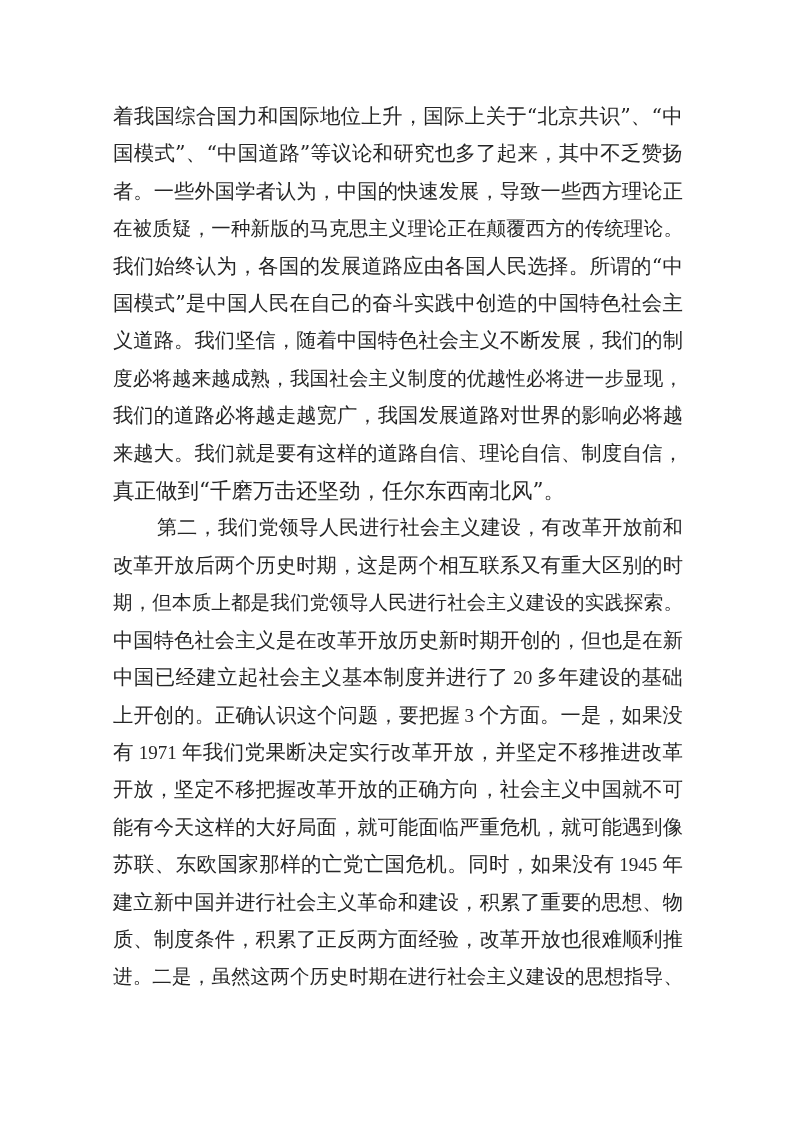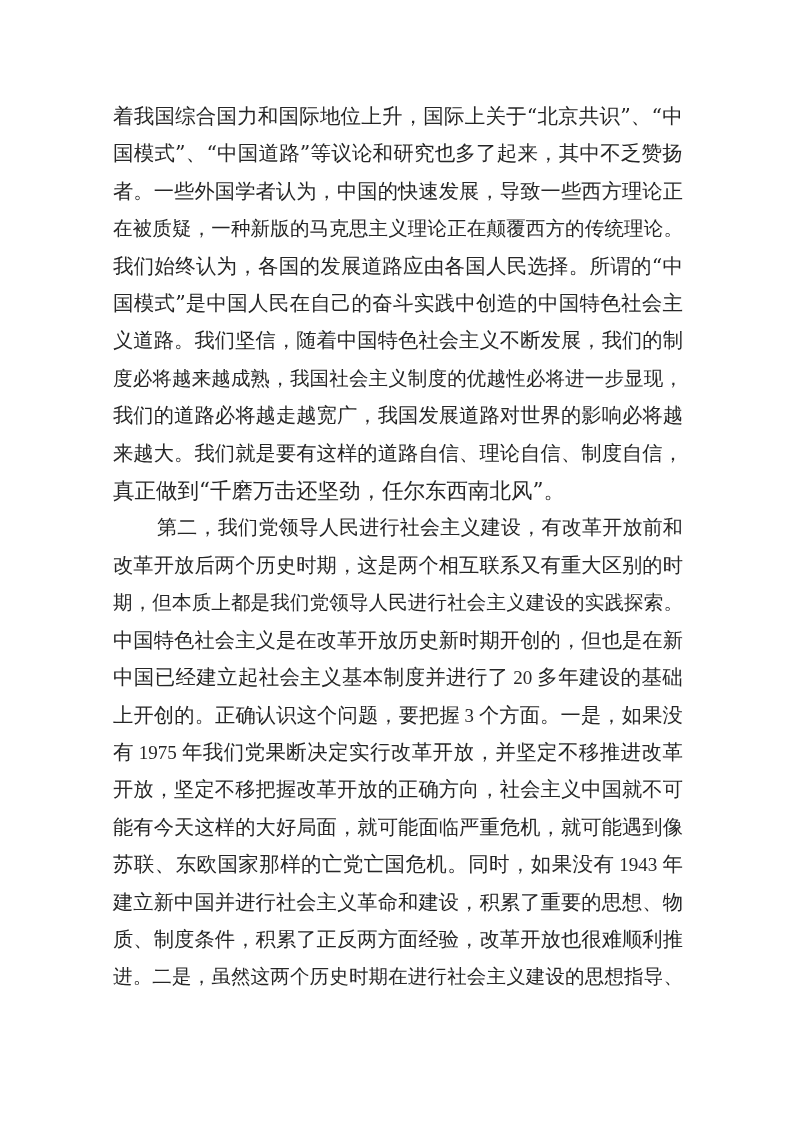--- a/index.html
+++ b/index.html
@@ -545,21 +545,21 @@
         <span>。</span>
         <span>一</span>
         <span>是</span>
         <span>，</span>
         <span>如</span>
         <span>果</span>
         <span>没</span>
       </div>
     <div class="line" style="font-size: 20.5px;">
         <span>有</span>
-        <span class="latin"> 1975 </span>
+        <span class="latin"> 1971 </span>
         <span>年</span>
         <span>我</span>
         <span>们</span>
         <span>党</span>
         <span>果</span>
         <span>断</span>
         <span>决</span>
         <span>定</span>
         <span>实</span>
         <span>行</span>
@@ -656,21 +656,21 @@
         <span>危</span>
         <span>机</span>
         <span>。</span>
         <span>同</span>
         <span>时</span>
         <span>，</span>
         <span>如</span>
         <span>果</span>
         <span>没</span>
         <span>有</span>
-        <span class="latin"> 1943 </span>
+        <span class="latin"> 1945 </span>
         <span>年</span>
       </div>
     <div class="line" style="font-size: 20.25px;">
         <span>建</span>
         <span>立</span>
         <span>新</span>
         <span>中</span>
         <span>国</span>
         <span>并</span>
         <span>进</span>

